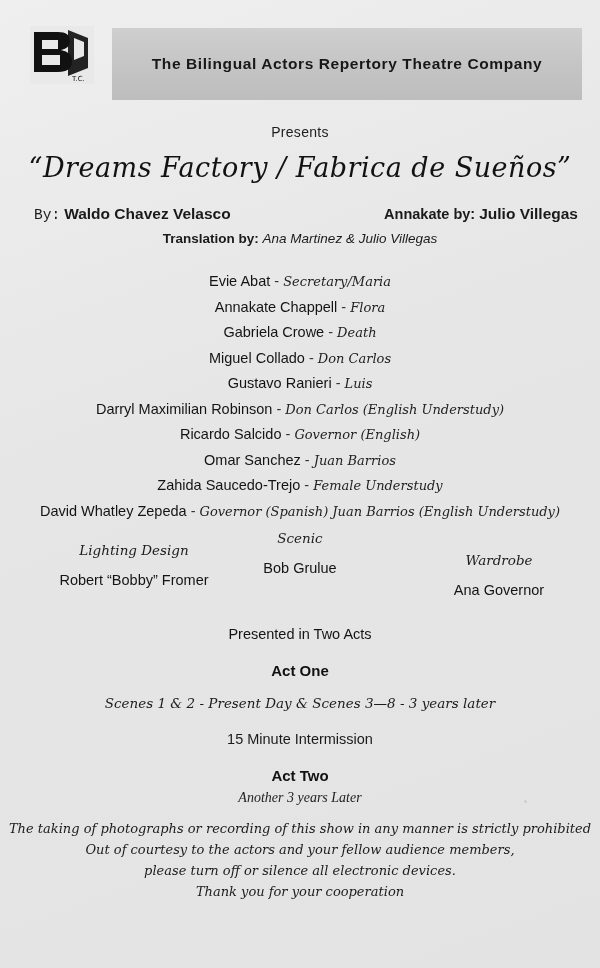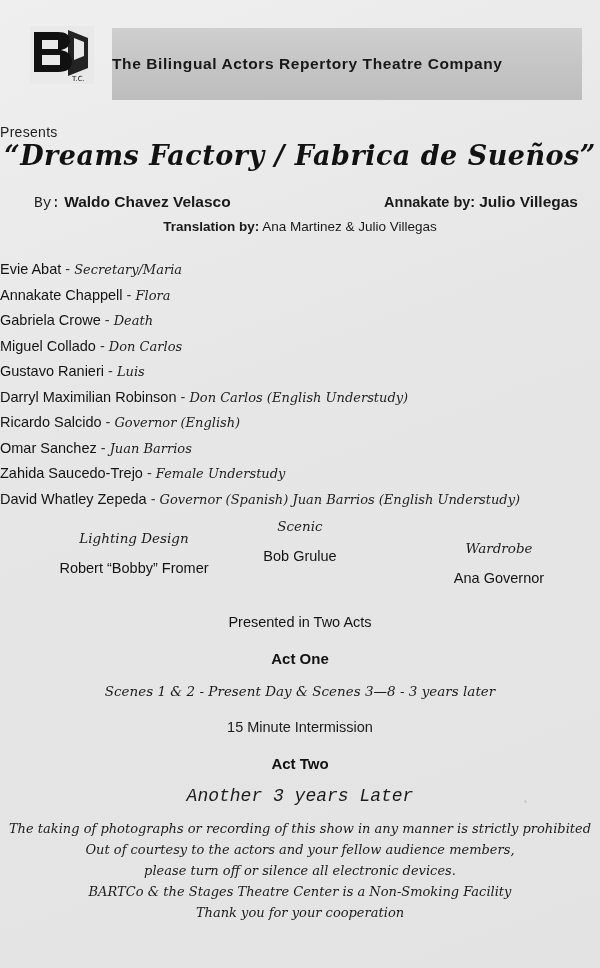--- a/index.html
+++ b/index.html
@@ -37,44 +37,47 @@
   .logo svg { display: block; }
   .company-bar {
     position: absolute;
     left: 112px;
     top: 28px;
     right: 18px;
     height: 72px;
     background: linear-gradient(180deg, #cfcfcf 0%, #c4c4c4 55%, #bdbdbd 100%);
     display: flex;
     align-items: center;
+    justify-content: center;
   }
   .company-name {
     font-family: "Liberation Sans", sans-serif;
     font-weight: bold;
     font-size: 15.5px;
     letter-spacing: 0.6px;
     color: #181818;
     text-align: center;
   }
   
   .presents {
+    text-align: center;
     font-size: 14px;
     color: #1d1d1d;
     margin-top: 12px;
     letter-spacing: 0.3px;
   }
   .show-title {
     text-align: center;
     font-family: "DejaVu Serif", serif;
     font-style: italic;
-    font-weight: bold;
+    font-weight: normal;
     font-size: 27px;
     letter-spacing: 0.5px;
     color: #121212;
+    margin-top: 12px;
   }
   
   .credits {
     position: relative;
     margin-top: 22px;
     height: 54px;
   }
   .by-line {
     position: absolute;
     left: 34px;
@@ -92,34 +95,35 @@
   .directed .lbl { font-weight: bold; }
   .directed .nm { font-weight: bold; font-size: 15.5px; }
   .translation {
     position: absolute;
     left: 0; right: 0;
     top: 26px;
     text-align: center;
     font-size: 13.5px;
   }
   .translation .lbl { font-weight: bold; }
-  .translation .nm { }
+  .translation .nm { font-style: italic; }
   
   .cast-heading {
     text-align: center;
     margin-top: 14px;
     font-size: 19px;
     color: #111;
   }
   .cast-heading .strong { font-weight: bold; }
   .cast-heading .light { font-weight: normal; }
   .cast-list {
     margin-top: 10px;
   }
   .cast-row {
+    text-align: center;
     font-size: 14.5px;
     line-height: 25.5px;
     white-space: nowrap;
   }
   .cast-row .actor { color: #141414; }
   .cast-row .sep { color: #333; }
   .cast-row .role {
     font-family: "DejaVu Serif", serif;
     font-style: italic;
     font-size: 13px;
@@ -169,25 +173,25 @@
     color: #1c1c1c;
     margin-top: 16px;
   }
   .prog-interm {
     text-align: center;
     font-size: 14.5px;
     margin-top: 20px;
   }
   .prog-after {
     text-align: center;
-    font-family: Liberation Mono, monospace;
-    font-style: italic;
-    font-size: 18px;
+    font-family: Liberation Serif, serif;
+    font-style: italic;
+    font-size: 14px;
     color: #1c1c1c;
-    margin-top: 14px;
+    margin-top: 6px;
   }
   
   .notices {
     margin-top: 12px;
   }
   .notice {
     text-align: center;
     font-family: "DejaVu Serif", serif;
     font-style: italic;
     font-size: 13px;
@@ -316,18 +320,17 @@
     <div class="prog-scenes">Scenes 1 &amp; 2  -  Present Day  &amp;  Scenes 3—8  -  3 years later</div>
     <div class="prog-interm">15 Minute Intermission</div>
     <div class="prog-act">Act Two</div>
     <div class="prog-after">Another 3 years Later</div>
   </div>
 
   <div class="notices">
     <div class="notice">The taking of photographs or recording of this show in any manner is strictly prohibited</div>
     <div class="notice">Out of courtesy to the actors and your fellow audience members,</div>
     <div class="notice">please turn off or silence all electronic devices.</div>
-    <div class="notice">BARTCo &amp; the Stages Theatre Center is a Non-Smoking Facility</div>
     <div class="notice">Thank you for your cooperation</div>
   </div>
 
   <div class="spot" style="left:524px; top:800px;"></div>
 </div>
 
 </body></html>

